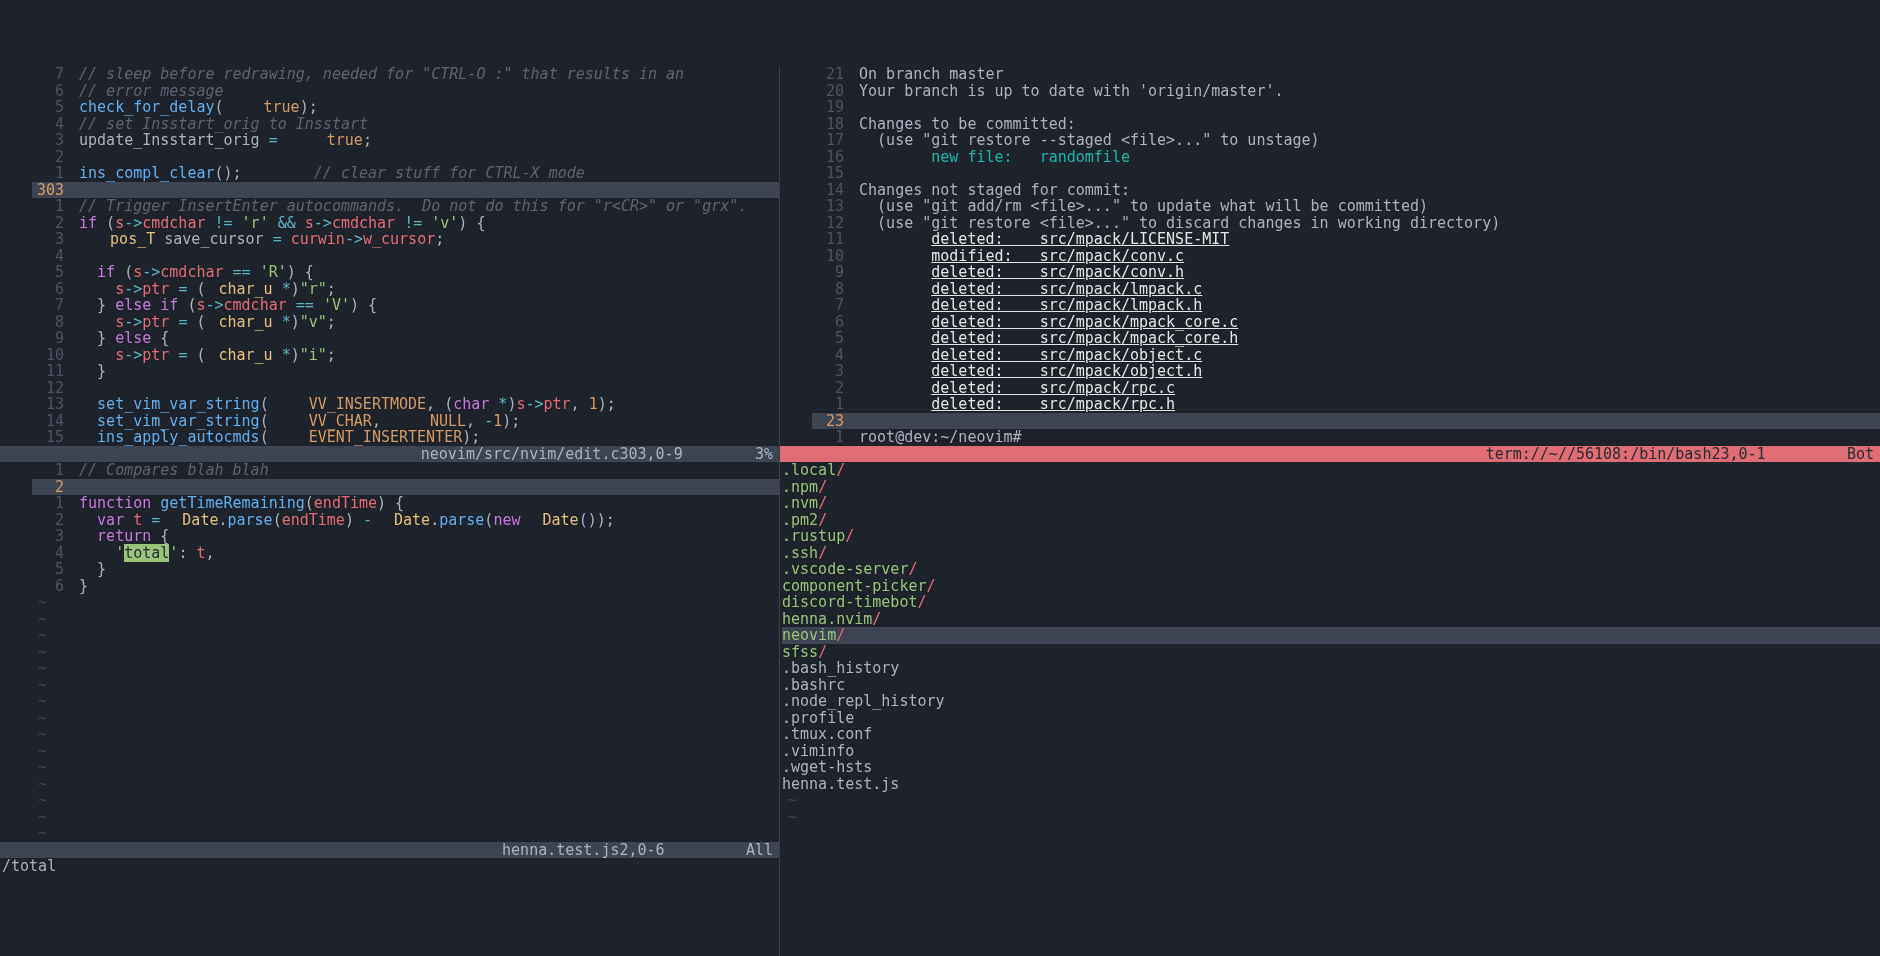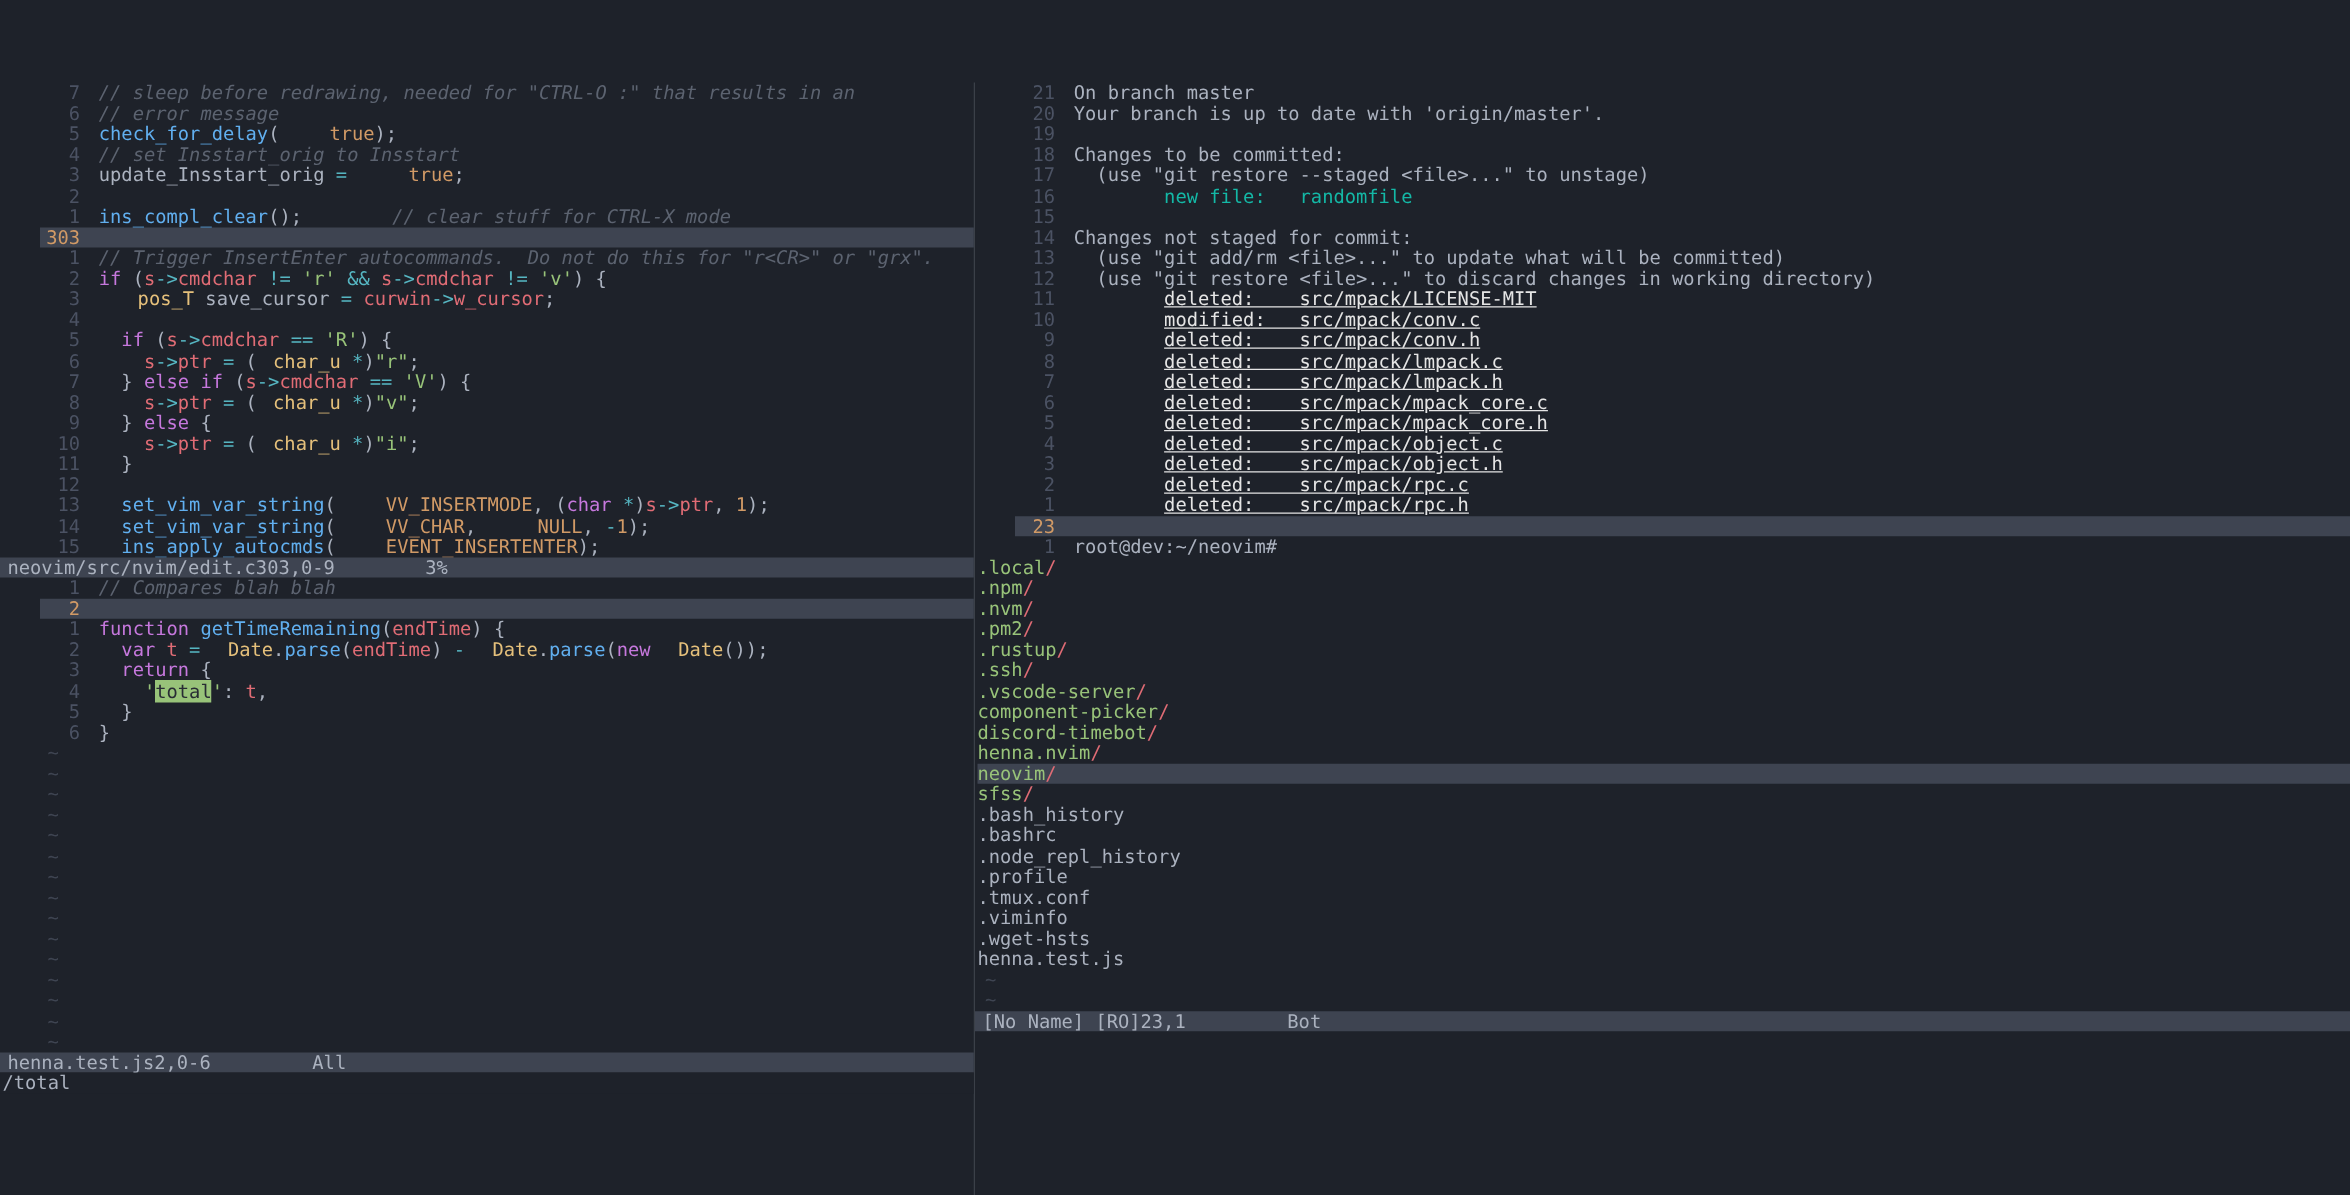--- a/index.html
+++ b/index.html
@@ -26,21 +26,21 @@
     color: #4b5263;
     padding-right: 6px;
   }
   .gutter.cursor { color: #d19a66; }
   .linewrap { display: block; height: 16.5px; }
   .cursor-line-bg { background: #3e4451; }
   .statusline {
     background: #3e4451;
     color: #abb2bf;
     display: flex;
-    justify-content: flex-start;
+    justify-content: flex-end;
     padding: 0 6px;
     height: 16.5px;
   }
   .statusline.active {
     background: #e06c75;
     color: #282c34;
   }
   .cmdline {
     background: #1e222a;
     color: #abb2bf;
@@ -89,23 +89,23 @@
       <span>henna.test.js</span>
       <span><span>2,0-6</span>         <span>All</span></span>
     </div>
     <div class="cmdline">/total</div>
   </div>
 
   
   <div class="col col-right">
     
     <div class="pane" id="pane-rt"><span class="linewrap"><span class="gutter">21</span> <span class="var">On branch master</span></span><span class="linewrap"><span class="gutter">20</span> <span class="var">Your branch is up to date with 'origin/master'.</span></span><span class="linewrap"><span class="gutter">19</span> </span><span class="linewrap"><span class="gutter">18</span> <span class="var">Changes to be committed:</span></span><span class="linewrap"><span class="gutter">17</span> <span class="var">  (use "git restore --staged &lt;file&gt;..." to unstage)</span></span><span class="linewrap"><span class="gutter">16</span>         <span class="grn">new file:   randomfile</span></span><span class="linewrap"><span class="gutter">15</span> </span><span class="linewrap"><span class="gutter">14</span> <span class="var">Changes not staged for commit:</span></span><span class="linewrap"><span class="gutter">13</span> <span class="var">  (use "git add/rm &lt;file&gt;..." to update what will be committed)</span></span><span class="linewrap"><span class="gutter">12</span> <span class="var">  (use "git restore &lt;file&gt;..." to discard changes in working directory)</span></span><span class="linewrap"><span class="gutter">11</span>         <span class="red">deleted:    src/mpack/LICENSE-MIT</span></span><span class="linewrap"><span class="gutter">10</span>         <span class="red">modified:   src/mpack/conv.c</span></span><span class="linewrap"><span class="gutter">9</span>         <span class="red">deleted:    src/mpack/conv.h</span></span><span class="linewrap"><span class="gutter">8</span>         <span class="red">deleted:    src/mpack/lmpack.c</span></span><span class="linewrap"><span class="gutter">7</span>         <span class="red">deleted:    src/mpack/lmpack.h</span></span><span class="linewrap"><span class="gutter">6</span>         <span class="red">deleted:    src/mpack/mpack_core.c</span></span><span class="linewrap"><span class="gutter">5</span>         <span class="red">deleted:    src/mpack/mpack_core.h</span></span><span class="linewrap"><span class="gutter">4</span>         <span class="red">deleted:    src/mpack/object.c</span></span><span class="linewrap"><span class="gutter">3</span>         <span class="red">deleted:    src/mpack/object.h</span></span><span class="linewrap"><span class="gutter">2</span>         <span class="red">deleted:    src/mpack/rpc.c</span></span><span class="linewrap"><span class="gutter">1</span>         <span class="red">deleted:    src/mpack/rpc.h</span></span><span class="linewrap cursor-line-bg"><span class="gutter cursor">23</span> </span><span class="linewrap"><span class="gutter">1</span> <span class="prompt">root@dev:~/neovim#</span></span></div>
+    <div class="statusline active">
+      <span>term://~//56108:/bin/bash</span>
+      <span><span>23,0-1</span>         <span>Bot</span></span>
+    </div>
     
     <div class="pane filelist" id="pane-rb"><span class="file-row"><span class="dir">.local</span><span class="slash">/</span></span><span class="file-row"><span class="dir">.npm</span><span class="slash">/</span></span><span class="file-row"><span class="dir">.nvm</span><span class="slash">/</span></span><span class="file-row"><span class="dir">.pm2</span><span class="slash">/</span></span><span class="file-row"><span class="dir">.rustup</span><span class="slash">/</span></span><span class="file-row"><span class="dir">.ssh</span><span class="slash">/</span></span><span class="file-row"><span class="dir">.vscode-server</span><span class="slash">/</span></span><span class="file-row"><span class="dir">component-picker</span><span class="slash">/</span></span><span class="file-row"><span class="dir">discord-timebot</span><span class="slash">/</span></span><span class="file-row"><span class="dir">henna.nvim</span><span class="slash">/</span></span><span class="file-row sel"><span class="dir">neovim</span><span class="slash">/</span></span><span class="file-row"><span class="dir">sfss</span><span class="slash">/</span></span><span class="file-row"><span class="var">.bash_history</span></span><span class="file-row"><span class="var">.bashrc</span></span><span class="file-row"><span class="var">.node_repl_history</span></span><span class="file-row"><span class="var">.profile</span></span><span class="file-row"><span class="var">.tmux.conf</span></span><span class="file-row"><span class="var">.viminfo</span></span><span class="file-row"><span class="var">.wget-hsts</span></span><span class="file-row"><span class="var">henna.test.js</span></span><span class="tilde">~</span><span class="tilde">~</span></div>
-    <div class="statusline">
-      <span>[No Name] [RO]</span>
-      <span><span>23,1</span>         <span>Bot</span></span>
-    </div>
   </div>
 </div>
 
 
 
 
 </body></html>

